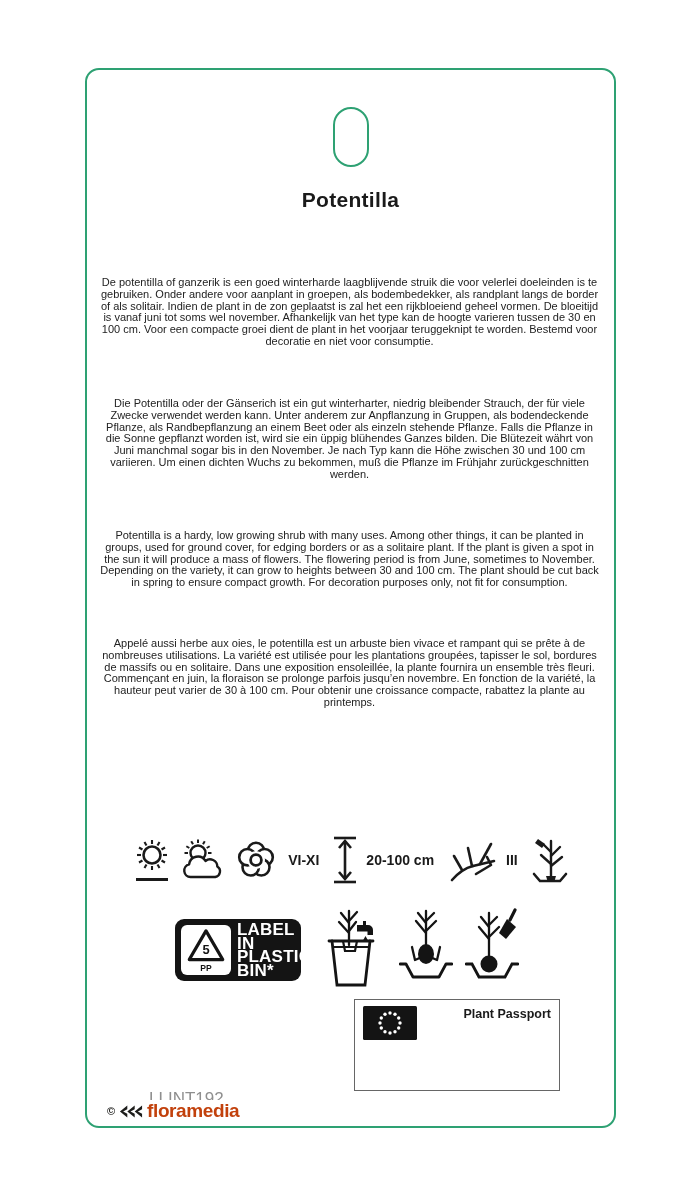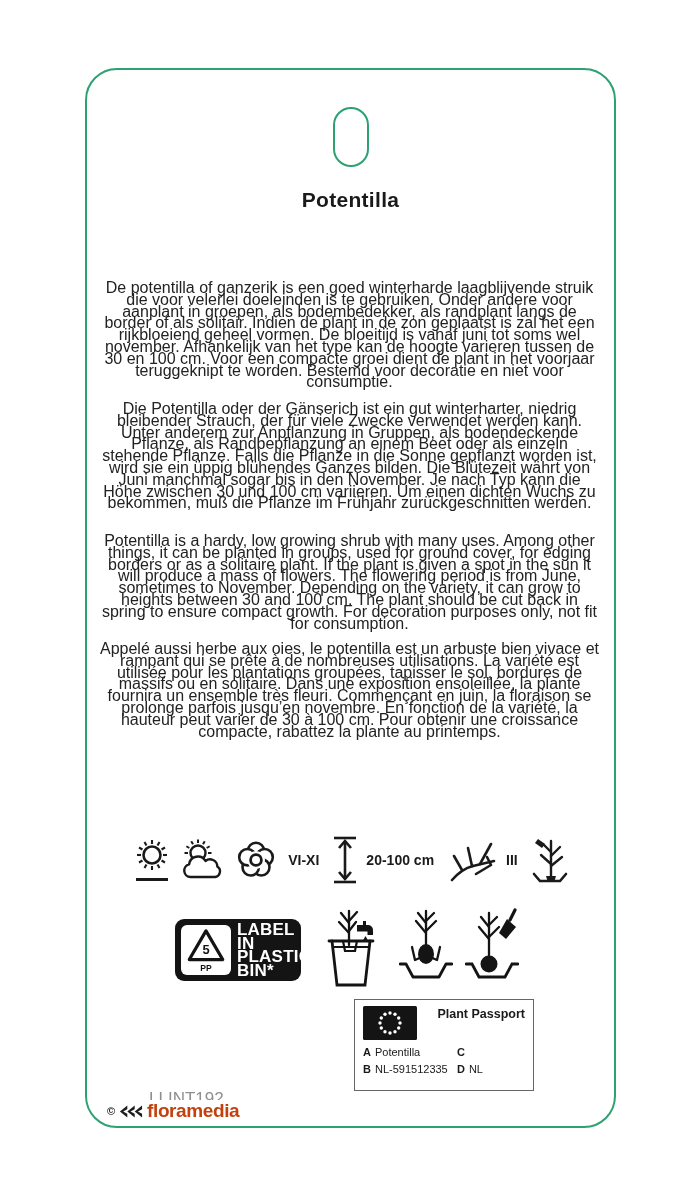--- a/index.html
+++ b/index.html
@@ -2,32 +2,32 @@
 <html><head>
 <meta charset="utf-8">
 <style>
   html,body{margin:0;padding:0;}
   body{
     width:699px;height:1200px;background:#ffffff;position:relative;
     font-family:"Liberation Sans", sans-serif;color:#1a1a1a;overflow:hidden;
   }
   .card{
     position:absolute;left:85px;top:68px;width:527px;height:1056px;
-    border:2px solid #2ea173;border-radius:32px;background:#ffffff;
+    border:2px solid #2ea173;border-radius:14px;background:#ffffff;
   }
   .hole{
     position:absolute;top:37px;left:50%;margin-left:-18px;width:32px;height:56px;
     border:2px solid #2ea173;border-radius:18px;background:#ffffff;
   }
   .title-block{position:absolute;top:118px;left:0;width:100%;text-align:center;}
   .plant-title{font-size:21px;font-weight:bold;letter-spacing:.3px;}
   .plant-subtitle{font-size:19.5px;margin-top:3px;}
   .desc{
     position:absolute;left:11px;width:503px;text-align:center;
-    font-size:16px;line-height:11.8px;color:#222;
+    font-size:11px;line-height:11.8px;color:#222;
   }
   .desc-nl{top:196px;}
   .desc-de{top:317px;}
   .desc-en{top:449px;}
   .desc-fr{top:557px;}
   .icons-row{
     position:absolute;top:758px;left:0;width:100%;height:64px;
     display:flex;align-items:center;justify-content:center;gap:9px;
   }
   .icons-row .icon-text{font-size:14px;font-weight:bold;white-space:nowrap;}
@@ -42,21 +42,21 @@
   }
   .recycle-text{
     color:#ffffff;font-weight:bold;font-size:17px;line-height:13.5px;
     margin-left:6px;letter-spacing:.2px;
   }
   .pot-icon{position:absolute;}
   .pot-soak{left:236px;top:835px;}
   .pot-remove{left:312px;top:837px;}
   .pot-trowel{left:378px;top:837px;}
   .passport{
-    position:absolute;left:267px;top:929px;width:180px;height:92px;
+    position:absolute;left:267px;top:929px;width:206px;height:92px;
     border:1.5px solid #666;background:#fff;box-sizing:border-box;padding:6px 8px 4px 8px;
   }
   .pp-top{display:flex;justify-content:space-between;align-items:flex-start;}
   .pp-title{font-size:12.5px;font-weight:bold;margin-top:1px;}
   .pp-grid{display:grid;grid-template-columns:58% 42%;margin-top:6px;row-gap:5px;font-size:11px;}
   .pp-key{font-weight:bold;margin-right:4px;}
   .footer-code{position:absolute;left:62px;top:1019px;font-size:17px;color:#8f8f8f;}
   .brand-row{position:absolute;left:18px;top:1030px;display:flex;align-items:center;gap:4px;background:#fff;padding:0 6px 2px 2px;}
   .brand-copyright{font-size:11px;font-weight:bold;color:#1d1d1b;}
   .brand-name{font-size:19px;font-weight:bold;color:#c2410c;letter-spacing:-0.4px;}
@@ -240,26 +240,20 @@
           <circle cx="27" cy="27" r="1.7"></circle>
             <circle cx="22" cy="25.7" r="1.7"></circle>
             <circle cx="18.3" cy="22" r="1.7"></circle>
           <circle cx="17" cy="17" r="1.7"></circle>
             <circle cx="18.3" cy="12" r="1.7"></circle>
             <circle cx="22" cy="8.3" r="1.7"></circle>
         </g>
       </svg>
       <div class="pp-title">Plant Passport</div>
     </div>
-    <div class="pp-grid">
-      <div><span class="pp-key">A</span><span>Potentilla</span></div>
-      <div><span class="pp-key">C</span><span></span></div>
-      <div><span class="pp-key">B</span><span>NL-591512335</span></div>
-      <div><span class="pp-key">D</span><span>NL</span></div>
-    </div>
   </div>
 
   <div class="footer-code">LLINT192</div>
 
   <div class="brand-row">
     <span class="brand-copyright">©</span>
     <svg width="24" height="15" viewBox="0 0 26 16">
       <g fill="#1d1d1b">
         <path d="M1 8 L9 1.5 L9 5.5 L4.5 8 L9 10.5 L9 14.5 Z"></path>
         <path d="M9 8 L17 1.5 L17 5.5 L12.5 8 L17 10.5 L17 14.5 Z"></path>

